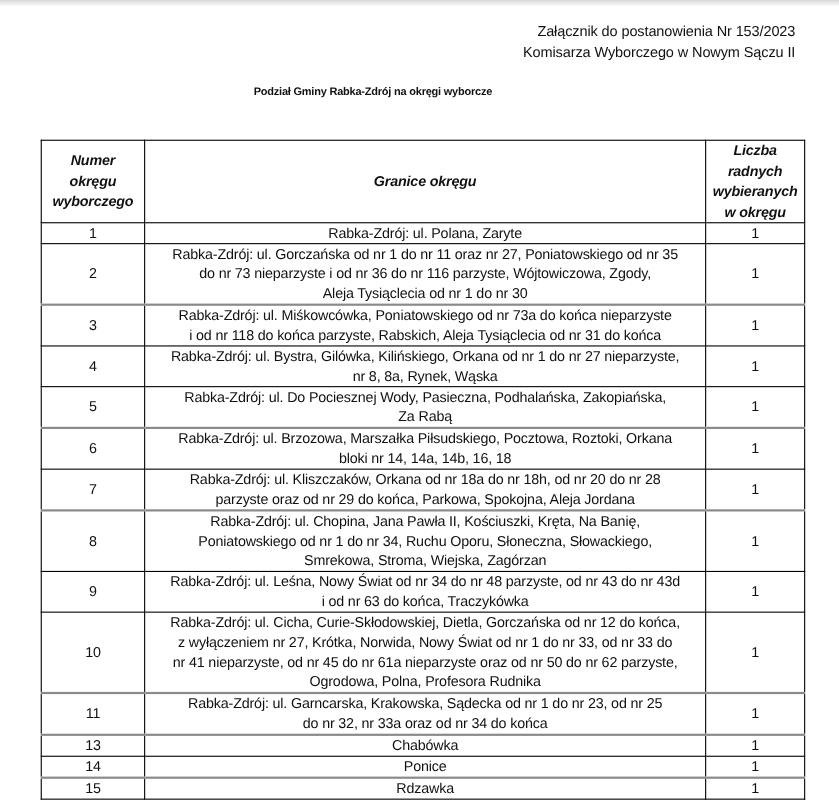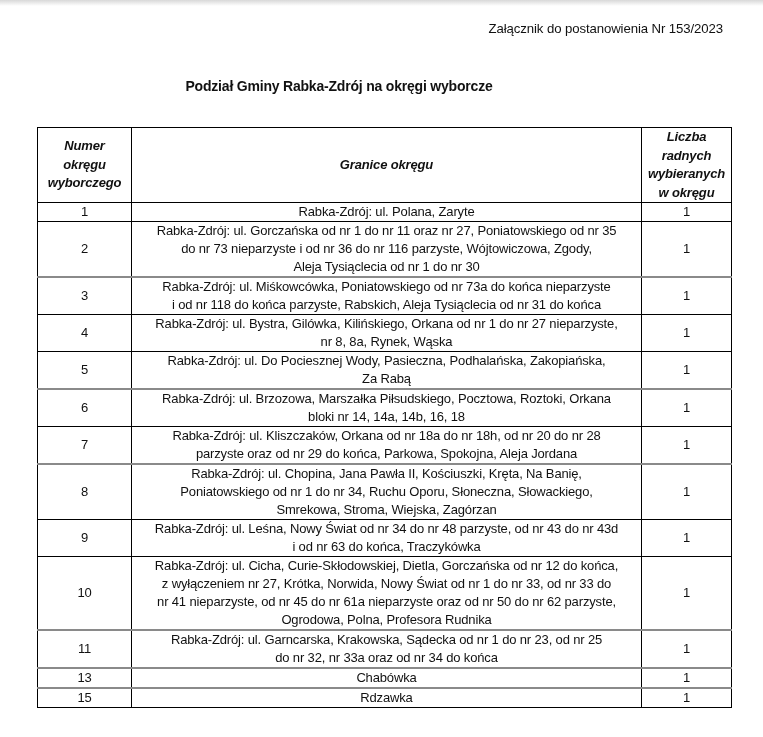--- a/index.html
+++ b/index.html
@@ -13,21 +13,21 @@
     background: linear-gradient(#d8d8d8, rgba(255,255,255,0));
   }
   .header-block {
     position: absolute; right: 40px; top: 8px;
     text-align: right; font-size: 13.2px; line-height: 18.5px;
     letter-spacing: -0.1px;
     margin-top: 12px;
   }
   .doc-title {
     position: absolute; left: 0; top: 78px; width: 678px; text-align: center;
-    font-size: 14px; font-weight: bold; letter-spacing: -0.2px;
+    font-size: 10px; font-weight: bold; letter-spacing: -0.2px;
   }
   table.districts {
     position: absolute; left: 37px; top: 127px;
     border-collapse: collapse; table-layout: fixed;
     font-size: 13px; letter-spacing: -0.15px;
   }
   table.districts td, table.districts th {
     border: 1.3px solid #000000; padding: 0; text-align: center;
     vertical-align: middle; line-height: 18px;
   }
@@ -45,20 +45,21 @@
   tr.gray-top td { border-top-color: #8a8a8a; border-top-width: 2px; }
   td.desc { padding: 0 2px; }
 </style>
 </head>
 <body>
 
 <div class="top-shadow"></div>
 
 <div class="header-block">
   <div>Załącznik do postanowienia Nr 153/2023</div>
+  <div>Komisarza Wyborczego w Nowym Sączu II</div>
 </div>
 
 <div class="doc-title">Podział Gminy Rabka-Zdrój na okręgi wyborcze</div>
 
 <table class="districts">
   <colgroup>
     <col class="c-num">
       <col class="c-desc">
       <col class="c-count">
   </colgroup>
@@ -172,20 +173,27 @@
         </td>
         <td>1</td>
       </tr>
       <tr class="row-13 gray-top">
         <td>13</td>
         <td class="desc">
           <div>Chabówka</div>
         </td>
         <td>1</td>
       </tr>
+      <tr class="row-14">
+        <td>14</td>
+        <td class="desc">
+          <div>Ponice</div>
+        </td>
+        <td>1</td>
+      </tr>
       <tr class="row-15 gray-top">
         <td>15</td>
         <td class="desc">
           <div>Rdzawka</div>
         </td>
         <td>1</td>
       </tr>
     </tbody>
 </table>
 

